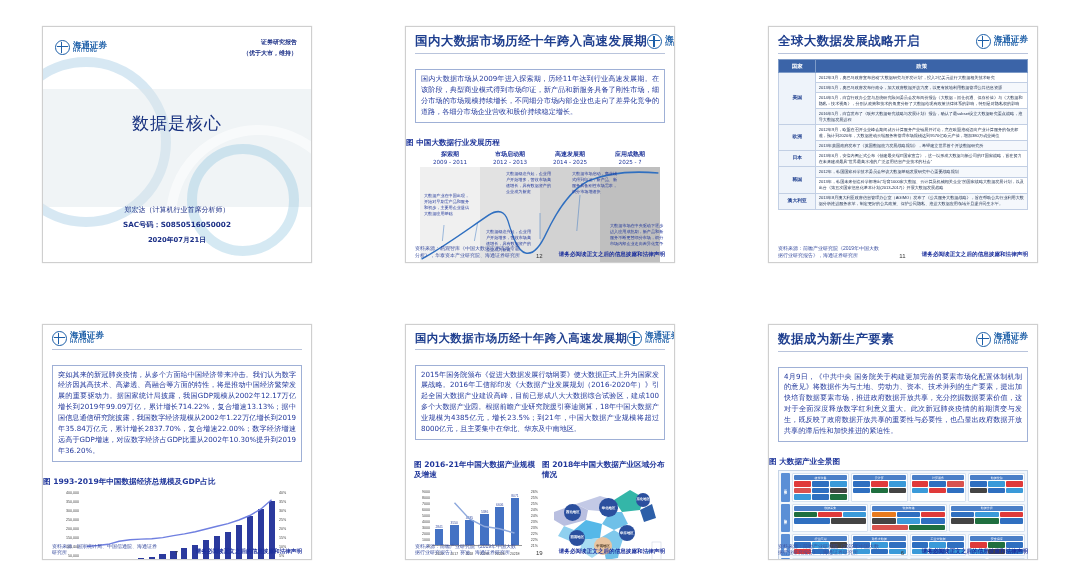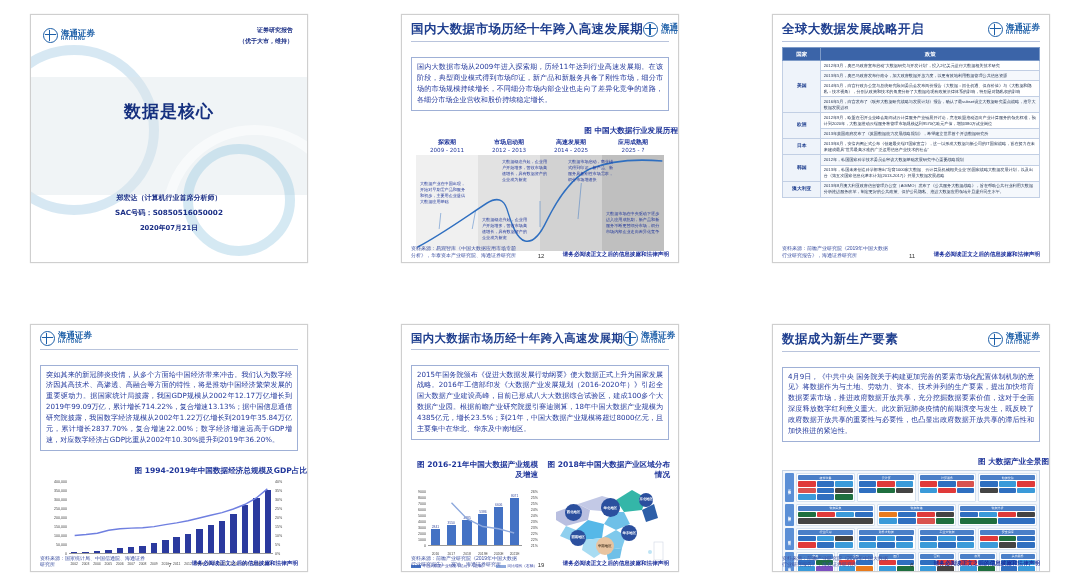--- a/index.html
+++ b/index.html
@@ -4,21 +4,21 @@
 <style>
   html,body{margin:0;padding:0;}
   body{
     width:1080px;height:586px;background:#ffffff;
     font-family:"Liberation Sans","DejaVu Sans",sans-serif;
     overflow:hidden;
   }
   .grid{
     position:relative;width:1080px;height:586px;
     display:grid;grid-template-columns:repeat(3,1fr);grid-template-rows:repeat(2,1fr);
-    column-gap:6px;row-gap:10px;padding:0;box-sizing:border-box;gap:33px;
+    column-gap:6px;row-gap:10px;padding:12px;box-sizing:border-box;gap:33px;
   }
   .slide{
     position:relative;margin:14px 30px;background:#fff;
     border:1px solid #cfcfcf;box-sizing:border-box;overflow:hidden;
     box-shadow:0 0 1px rgba(0,0,0,.18);
   }
   
   .s-head{display:flex;align-items:center;justify-content:space-between;padding:6px 9px 2px 9px;}
   .s-title{
     color:#1f3f8f;font-weight:bold;font-size:12.5px;letter-spacing:.4px;
@@ -35,21 +35,21 @@
   .logo .lw{display:flex;flex-direction:column;line-height:1;}
   .logo .cn{color:#1d5fa8;font-size:8.5px;font-weight:bold;font-family:"DejaVu Serif",serif;}
   .logo .en{color:#1d5fa8;font-size:4.6px;font-weight:bold;letter-spacing:.5px;}
 
   .boxtext{
     margin:15px 9px;border:1px solid #9fb0d6;padding:4px 5px;
     color:#21379b;font-size:7.1px;line-height:1.55;text-align:justify;
     font-family:"DejaVu Sans",sans-serif;
   }
   .fig-cap{
-    text-align:right;color:#21379b;font-weight:bold;font-size:7.6px;
+    text-align:left;color:#21379b;font-weight:bold;font-size:7.6px;
     margin:5px 0 2px 0;font-family:"DejaVu Sans",sans-serif;
   }
   .s-foot{
     position:absolute;left:0;right:0;bottom:3px;display:flex;align-items:flex-end;
     justify-content:space-between;padding:0 9px;
   }
   .src{color:#3b4fa0;font-size:5px;line-height:1.35;max-width:42%;}
   .pageno{color:#333;font-size:6px;}
   .discl{color:#1a2e9c;font-weight:bold;font-size:5.6px;}
 
@@ -66,26 +66,26 @@
   .cover .ring.r1{left:-42px;top:30px;width:150px;height:150px;border-color:rgba(140,190,220,.35);}
   .cover .ring.r2{right:-40px;bottom:-48px;width:165px;height:165px;border-color:rgba(255,255,255,.55);}
   .cover .ring.r3{right:12px;bottom:6px;width:92px;height:92px;border-color:rgba(150,200,225,.4);}
   .cover .band{
     position:absolute;left:0;right:0;top:62px;height:118px;background:rgba(222,230,236,.45);
   }
   .cov-top{position:absolute;left:0;right:0;top:0;display:flex;justify-content:space-between;padding:9px 14px 0 12px;}
   .cov-rep{text-align:right;color:#1b2f86;font-size:6px;font-weight:bold;line-height:1.9;font-family:"DejaVu Sans",sans-serif;}
   .cov-title{
     position:absolute;left:0;right:0;top:84px;text-align:center;color:#16307f;
-    font-weight:bold;font-family:"DejaVu Serif",serif;line-height:1.45;
+    font-weight:normal;font-family:"DejaVu Serif",serif;line-height:1.45;
   }
   .cov-title .l1{font-size:17px;letter-spacing:1px;}
   .cov-title .l2{font-size:17px;letter-spacing:1px;}
   .cov-meta{position:absolute;left:0;right:0;top:178px;text-align:center;color:#1b2f86;font-family:"DejaVu Sans",sans-serif;}
-  .cov-meta .m1{font-size:7px;font-weight:bold;margin-bottom:5px;}
+  .cov-meta .m1{font-size:7px;font-weight:normal;margin-bottom:5px;}
   .cov-meta .m2{font-size:7.2px;font-weight:bold;margin-bottom:5px;}
   .cov-meta .m3{font-size:6.8px;font-weight:bold;}
 
   
   .stage-row{display:flex;margin:0 14px;}
   .stage{flex:1;text-align:center;color:#21379b;font-family:"DejaVu Sans",sans-serif;}
   .stage .nm{font-size:6px;font-weight:bold;}
   .stage .yr{font-size:5.6px;}
   .scurve{position:relative;margin:2px 14px 0 14px;height:96px;}
   .scurve .bg{position:absolute;inset:0;display:flex;}
@@ -325,21 +325,21 @@
       <div class="logo">
         <span class="mark"></span>
         <span class="lw">
           <span class="cn">海通证券</span>
           <span class="en">HAITONG</span>
         </span>
       </div>
     </div>
     <div class="s-rule"></div>
     <div class="boxtext">突如其来的新冠肺炎疫情，从多个方面给中国经济带来冲击。我们认为数字经济因其高技术、高渗透、高融合等方面的特性，将是推动中国经济繁荣发展的重要驱动力。据国家统计局披露，我国GDP规模从2002年12.17万亿增长到2019年99.09万亿，累计增长714.22%，复合增速13.13%；据中国信息通信研究院披露，我国数字经济规模从2002年1.22万亿增长到2019年35.84万亿元，累计增长2837.70%，复合增速22.00%；数字经济增速远高于GDP增速，对应数字经济占GDP比重从2002年10.30%提升到2019年36.20%。</div>
-    <div class="fig-cap">图 1994-2019年中国数据经济总规模及GDP占比</div>
+    <div class="fig-cap">图 1993-2019年中国数据经济总规模及GDP占比</div>
 
     <div class="chart4">
       <div class="c4-axisL" id="c4L">
           <div class="tk" style="top: 0%;">400,000</div>
           <div class="tk" style="top: 12.5%;">350,000</div>
           <div class="tk" style="top: 25%;">300,000</div>
           <div class="tk" style="top: 37.5%;">250,000</div>
           <div class="tk" style="top: 50%;">200,000</div>
           <div class="tk" style="top: 62.5%;">150,000</div>
           <div class="tk" style="top: 75%;">100,000</div>

